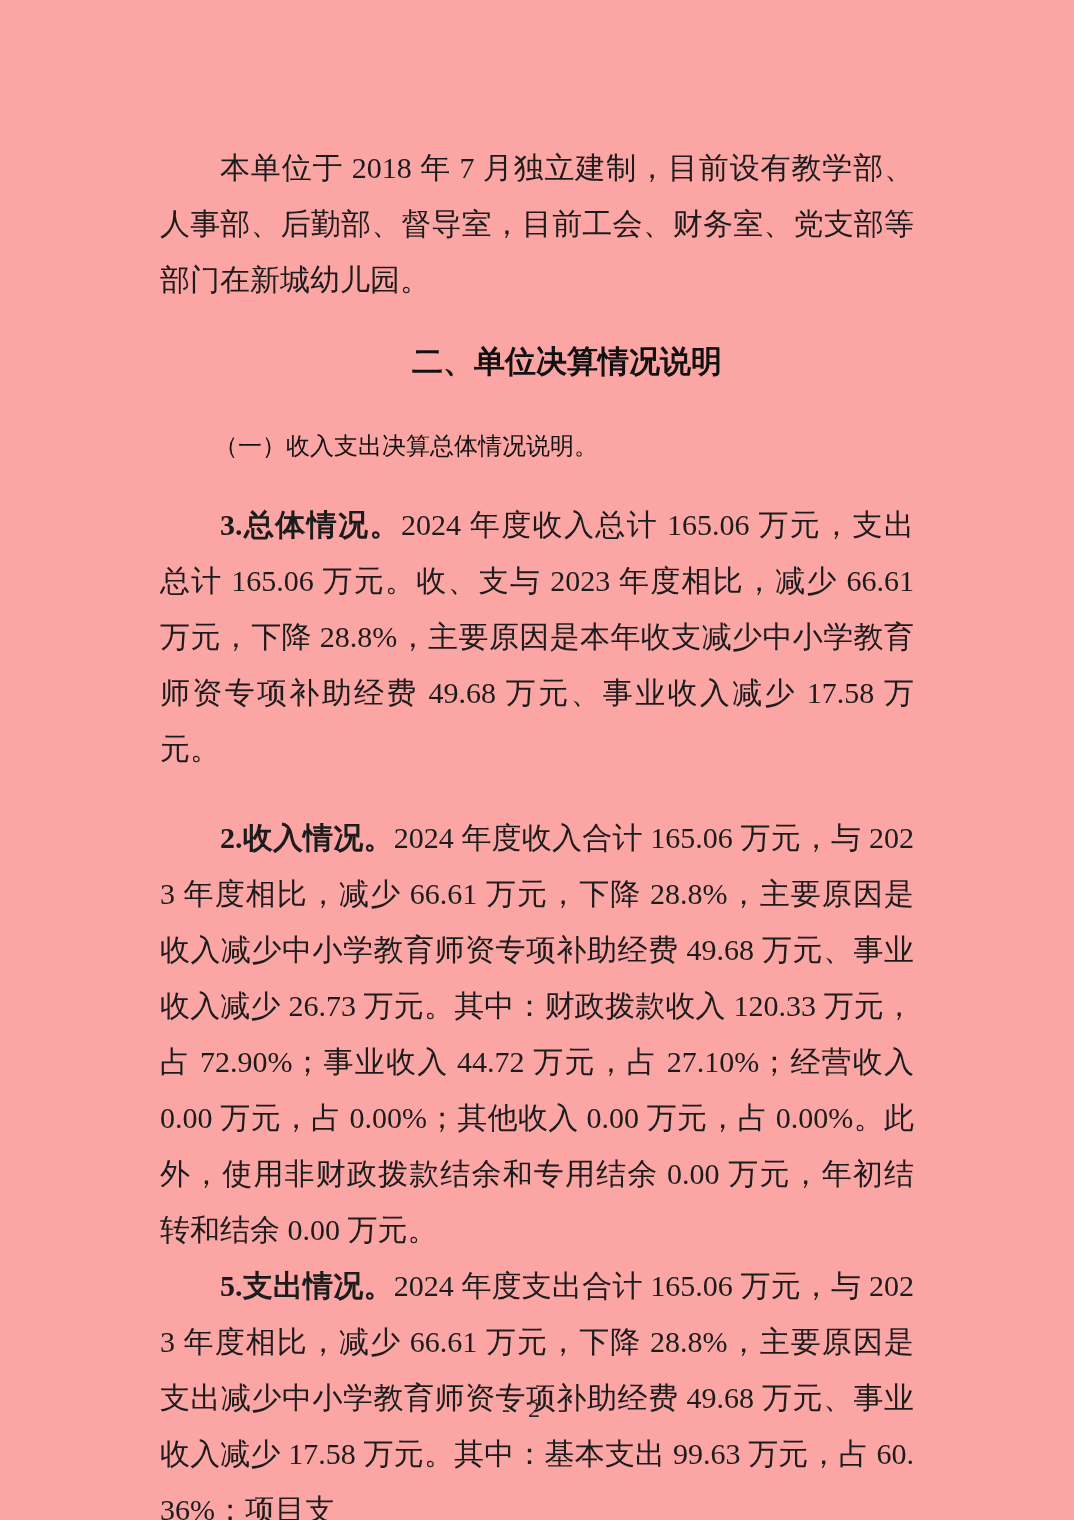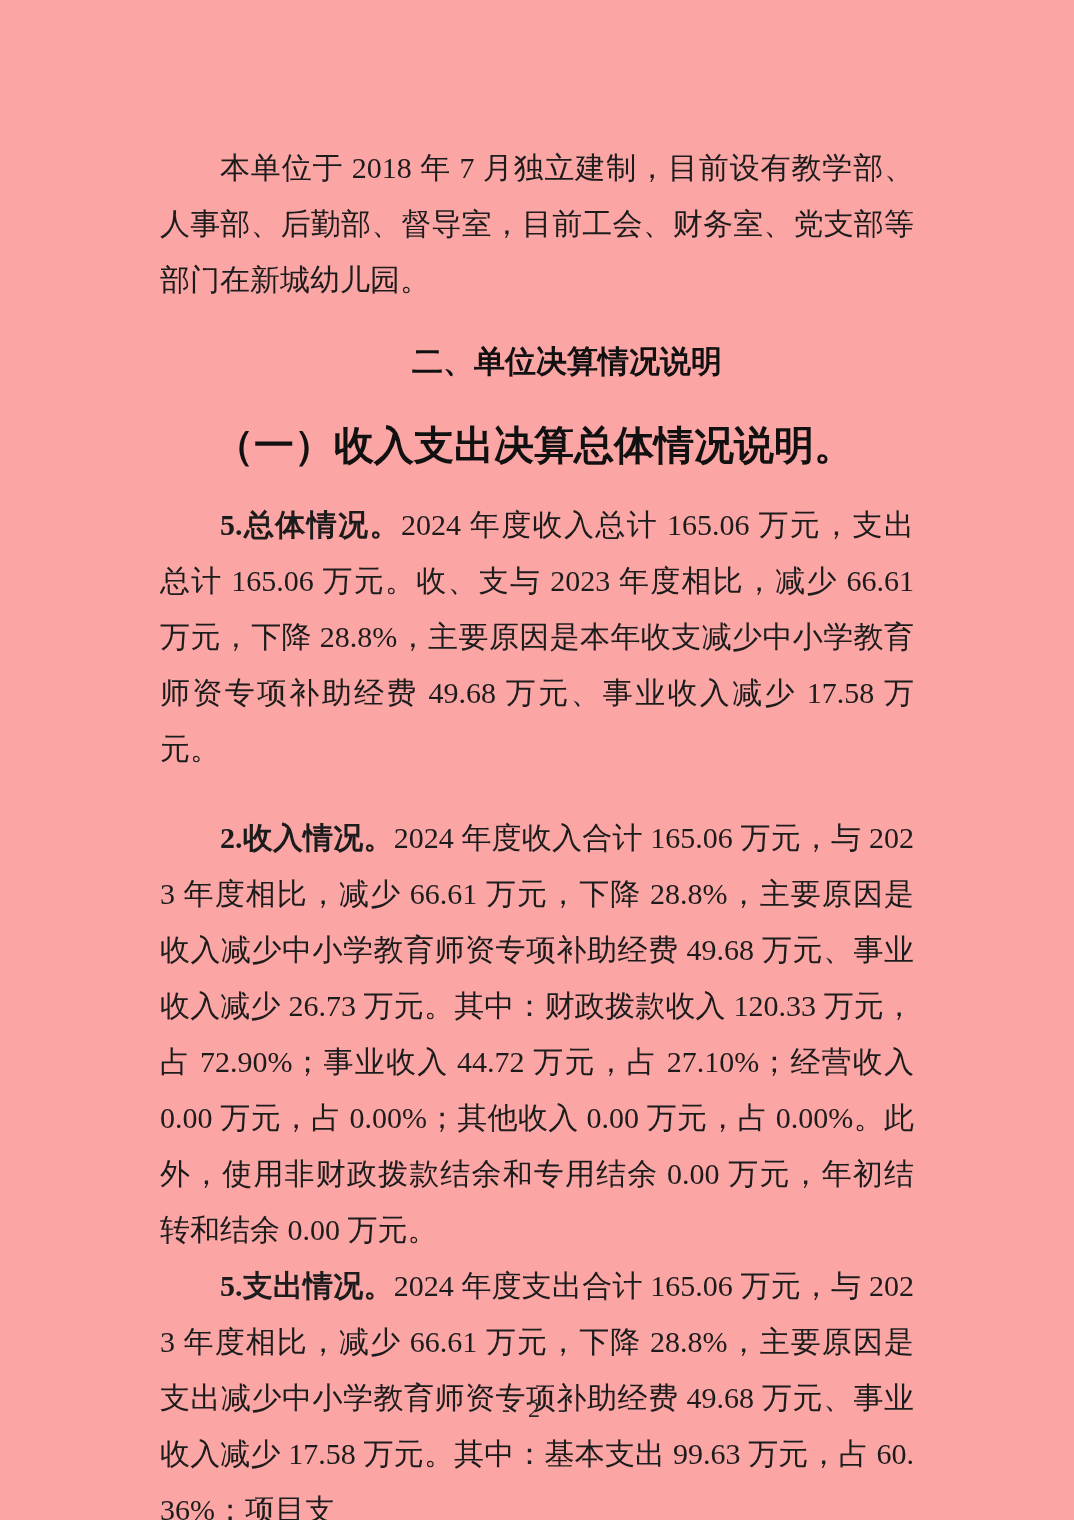--- a/index.html
+++ b/index.html
@@ -40,22 +40,22 @@
     font-family: "Liberation Sans", "DejaVu Sans", sans-serif;
     font-size: 31px;
     font-weight: bold;
     line-height: 56px;
     text-indent: 60px;
     color: #111111;
     text-align: center;
   }
   .h-sub {
     margin: 28px 0 0 0;
-    font-size: 40px;
-    font-weight: bold;
+    font-size: 24px;
+    font-weight: normal;
     line-height: 56px;
     text-indent: 54px;
     color: #111111;
   }
   .p1 { margin-top: 23px; }
   .p2 { margin-top: 33px; }
   .p3 { margin-top: 0; }
   .page-number {
     position: absolute;
     left: 0;
@@ -72,21 +72,21 @@
 
 <div class="page">
   <div class="content">
 
     <p class="para intro">本单位于 2018 年 7 月独立建制，目前设有教学部、人事部、后勤部、督导室，目前工会、财务室、党支部等部门在新城幼儿园。</p>
 
     <h2 class="h-section">二、单位决算情况说明</h2>
 
     <h3 class="h-sub">（一）收入支出决算总体情况说明。</h3>
 
-    <p class="para p1"><span class="lead">5.总体情况。</span><span>2024 年度收入总计 165.06 万元，支出总计 165.06 万元。收、支与 2023 年度相比，减少 66.61 万元，下降 28.8%，主要原因是本年收支减少中小学教育师资专项补助经费 49.68 万元、事业收入减少 17.58 万元。</span></p>
+    <p class="para p1"><span class="lead">3.总体情况。</span><span>2024 年度收入总计 165.06 万元，支出总计 165.06 万元。收、支与 2023 年度相比，减少 66.61 万元，下降 28.8%，主要原因是本年收支减少中小学教育师资专项补助经费 49.68 万元、事业收入减少 17.58 万元。</span></p>
 
     <p class="para p2"><span class="lead">2.收入情况。</span><span>2024 年度收入合计 165.06 万元，与 2023 年度相比，减少 66.61 万元，下降 28.8%，主要原因是收入减少中小学教育师资专项补助经费 49.68 万元、事业收入减少 26.73 万元。其中：财政拨款收入 120.33 万元，占 72.90%；事业收入 44.72 万元，占 27.10%；经营收入 0.00 万元，占 0.00%；其他收入 0.00 万元，占 0.00%。此外，使用非财政拨款结余和专用结余 0.00 万元，年初结转和结余 0.00 万元。</span></p>
 
     <p class="para p3"><span class="lead">5.支出情况。</span><span>2024 年度支出合计 165.06 万元，与 2023 年度相比，减少 66.61 万元，下降 28.8%，主要原因是支出减少中小学教育师资专项补助经费 49.68 万元、事业收入减少 17.58 万元。其中：基本支出 99.63 万元，占 60.36%；项目支</span></p>
 
   </div>
 
   <div class="page-number">- 2 -</div>
 </div>
 

